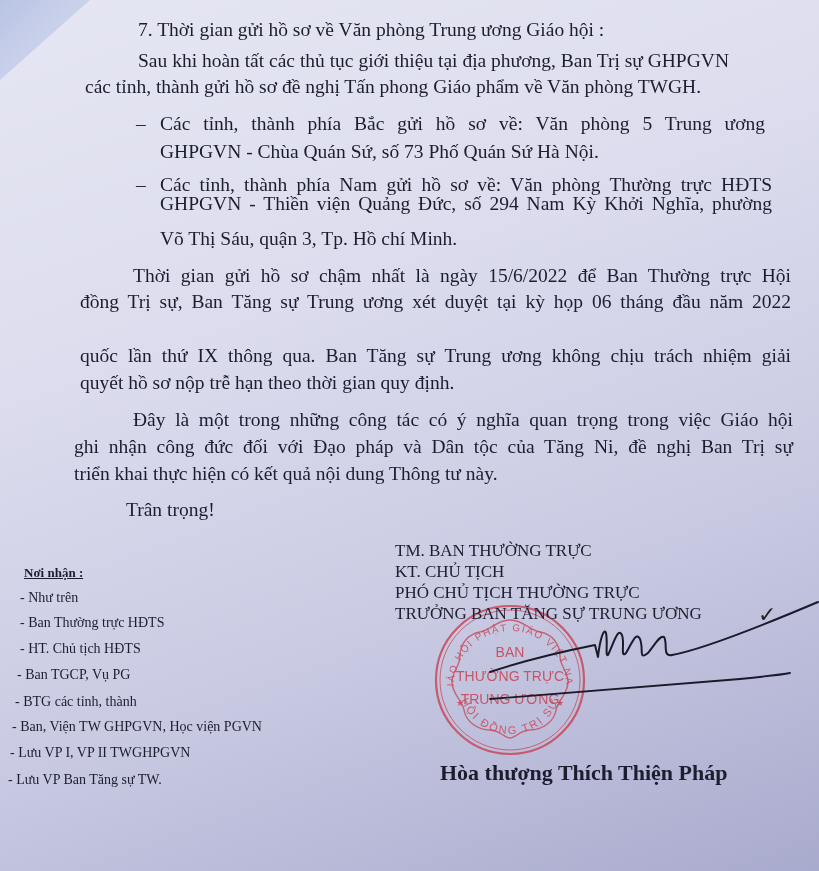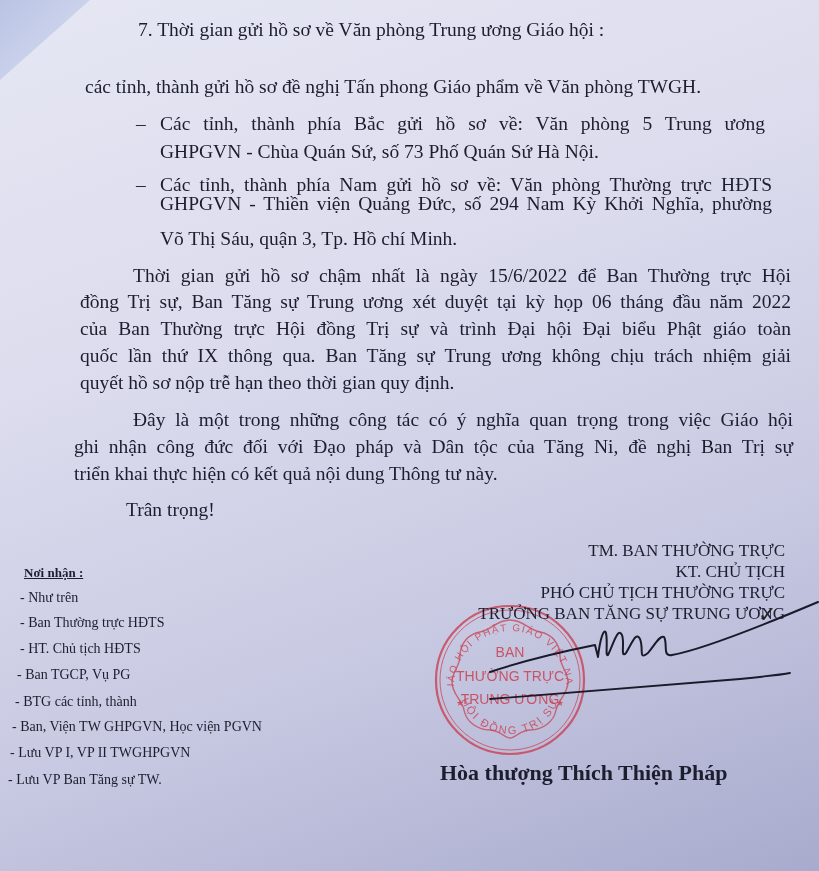--- a/index.html
+++ b/index.html
@@ -47,21 +47,21 @@
     }
     .recipient {
       position: absolute;
       font-size: 14px;
       white-space: nowrap;
     }
     .sig-block {
       position: absolute;
       left: 395px; top: 528px;
       width: 390px;
-      text-align: right;
+      text-align: left;
       font-size: 17px;
       line-height: 21px;
     }
     .sig-block div { white-space: nowrap; }
     .signer {
       position: absolute;
       left: 440px; top: 748px;
       font-size: 22px;
       font-weight: bold;
       white-space: nowrap;
@@ -85,34 +85,34 @@
   </style>
 </head>
 <body>
 
 <div class="page-fold"></div>
 
 <div class="doc">
 
   <div class="line" style="left:138px; top:7px;">7. Thời gian gửi hồ sơ về Văn phòng Trung ương Giáo hội :</div>
 
+  <div class="line" style="left:138px; top:38px;">Sau khi hoàn tất các thủ tục giới thiệu tại địa phương, Ban Trị sự GHPGVN</div>
   <div class="line" style="left:85px; top:64px;">các tỉnh, thành gửi hồ sơ đề nghị Tấn phong Giáo phẩm về Văn phòng TWGH.</div>
 
   <div class="line" style="left:136px; top:101px;">–</div>
   <div class="line justify" style="left:160px; top:101px; width:605px;">Các tỉnh, thành phía Bắc gửi hồ sơ về: Văn phòng 5 Trung ương</div>
   <div class="line" style="left:160px; top:129px;">GHPGVN - Chùa Quán Sứ, số 73 Phố Quán Sứ Hà Nội.</div>
 
   <div class="line" style="left:136px; top:162px;">–</div>
   <div class="line justify" style="left:160px; top:162px; width:612px;">Các tỉnh, thành phía Nam gửi hồ sơ về: Văn phòng Thường trực HĐTS</div>
   <div class="line justify" style="left:160px; top:181px; width:612px;">GHPGVN - Thiền viện Quảng Đức, số 294 Nam Kỳ Khởi Nghĩa, phường</div>
   <div class="line" style="left:160px; top:216px;">Võ Thị Sáu, quận 3, Tp. Hồ chí Minh.</div>
 
   <div class="line justify" style="left:133px; top:253px; width:658px;">Thời gian gửi hồ sơ chậm nhất là ngày 15/6/2022 để Ban Thường trực Hội</div>
   <div class="line justify" style="left:80px; top:279px; width:711px;">đồng Trị sự, Ban Tăng sự Trung ương xét duyệt tại kỳ họp 06 tháng đầu năm 2022</div>
-  <div class="line justify" style="left:80px; top:306px; width:711px;">của Ban Thường trực Hội đồng Trị sự và trình Đại hội Đại biểu Phật giáo toàn</div>
   <div class="line justify" style="left:80px; top:333px; width:711px;">quốc lần thứ IX thông qua. Ban Tăng sự Trung ương không chịu trách nhiệm giải</div>
   <div class="line" style="left:80px; top:360px;">quyết hồ sơ nộp trễ hạn theo thời gian quy định.</div>
 
   <div class="line justify" style="left:133px; top:397px; width:660px;">Đây là một trong những công tác có ý nghĩa quan trọng trong việc Giáo hội</div>
   <div class="line justify" style="left:74px; top:424px; width:719px;">ghi nhận công đức đối với Đạo pháp và Dân tộc của Tăng Ni, đề nghị Ban Trị sự</div>
   <div class="line" style="left:74px; top:451px;">triển khai thực hiện có kết quả nội dung Thông tư này.</div>
 
   <div class="line" style="left:126px; top:487px;">Trân trọng!</div>
 
   <div class="recipients-title">Nơi nhận :</div>

